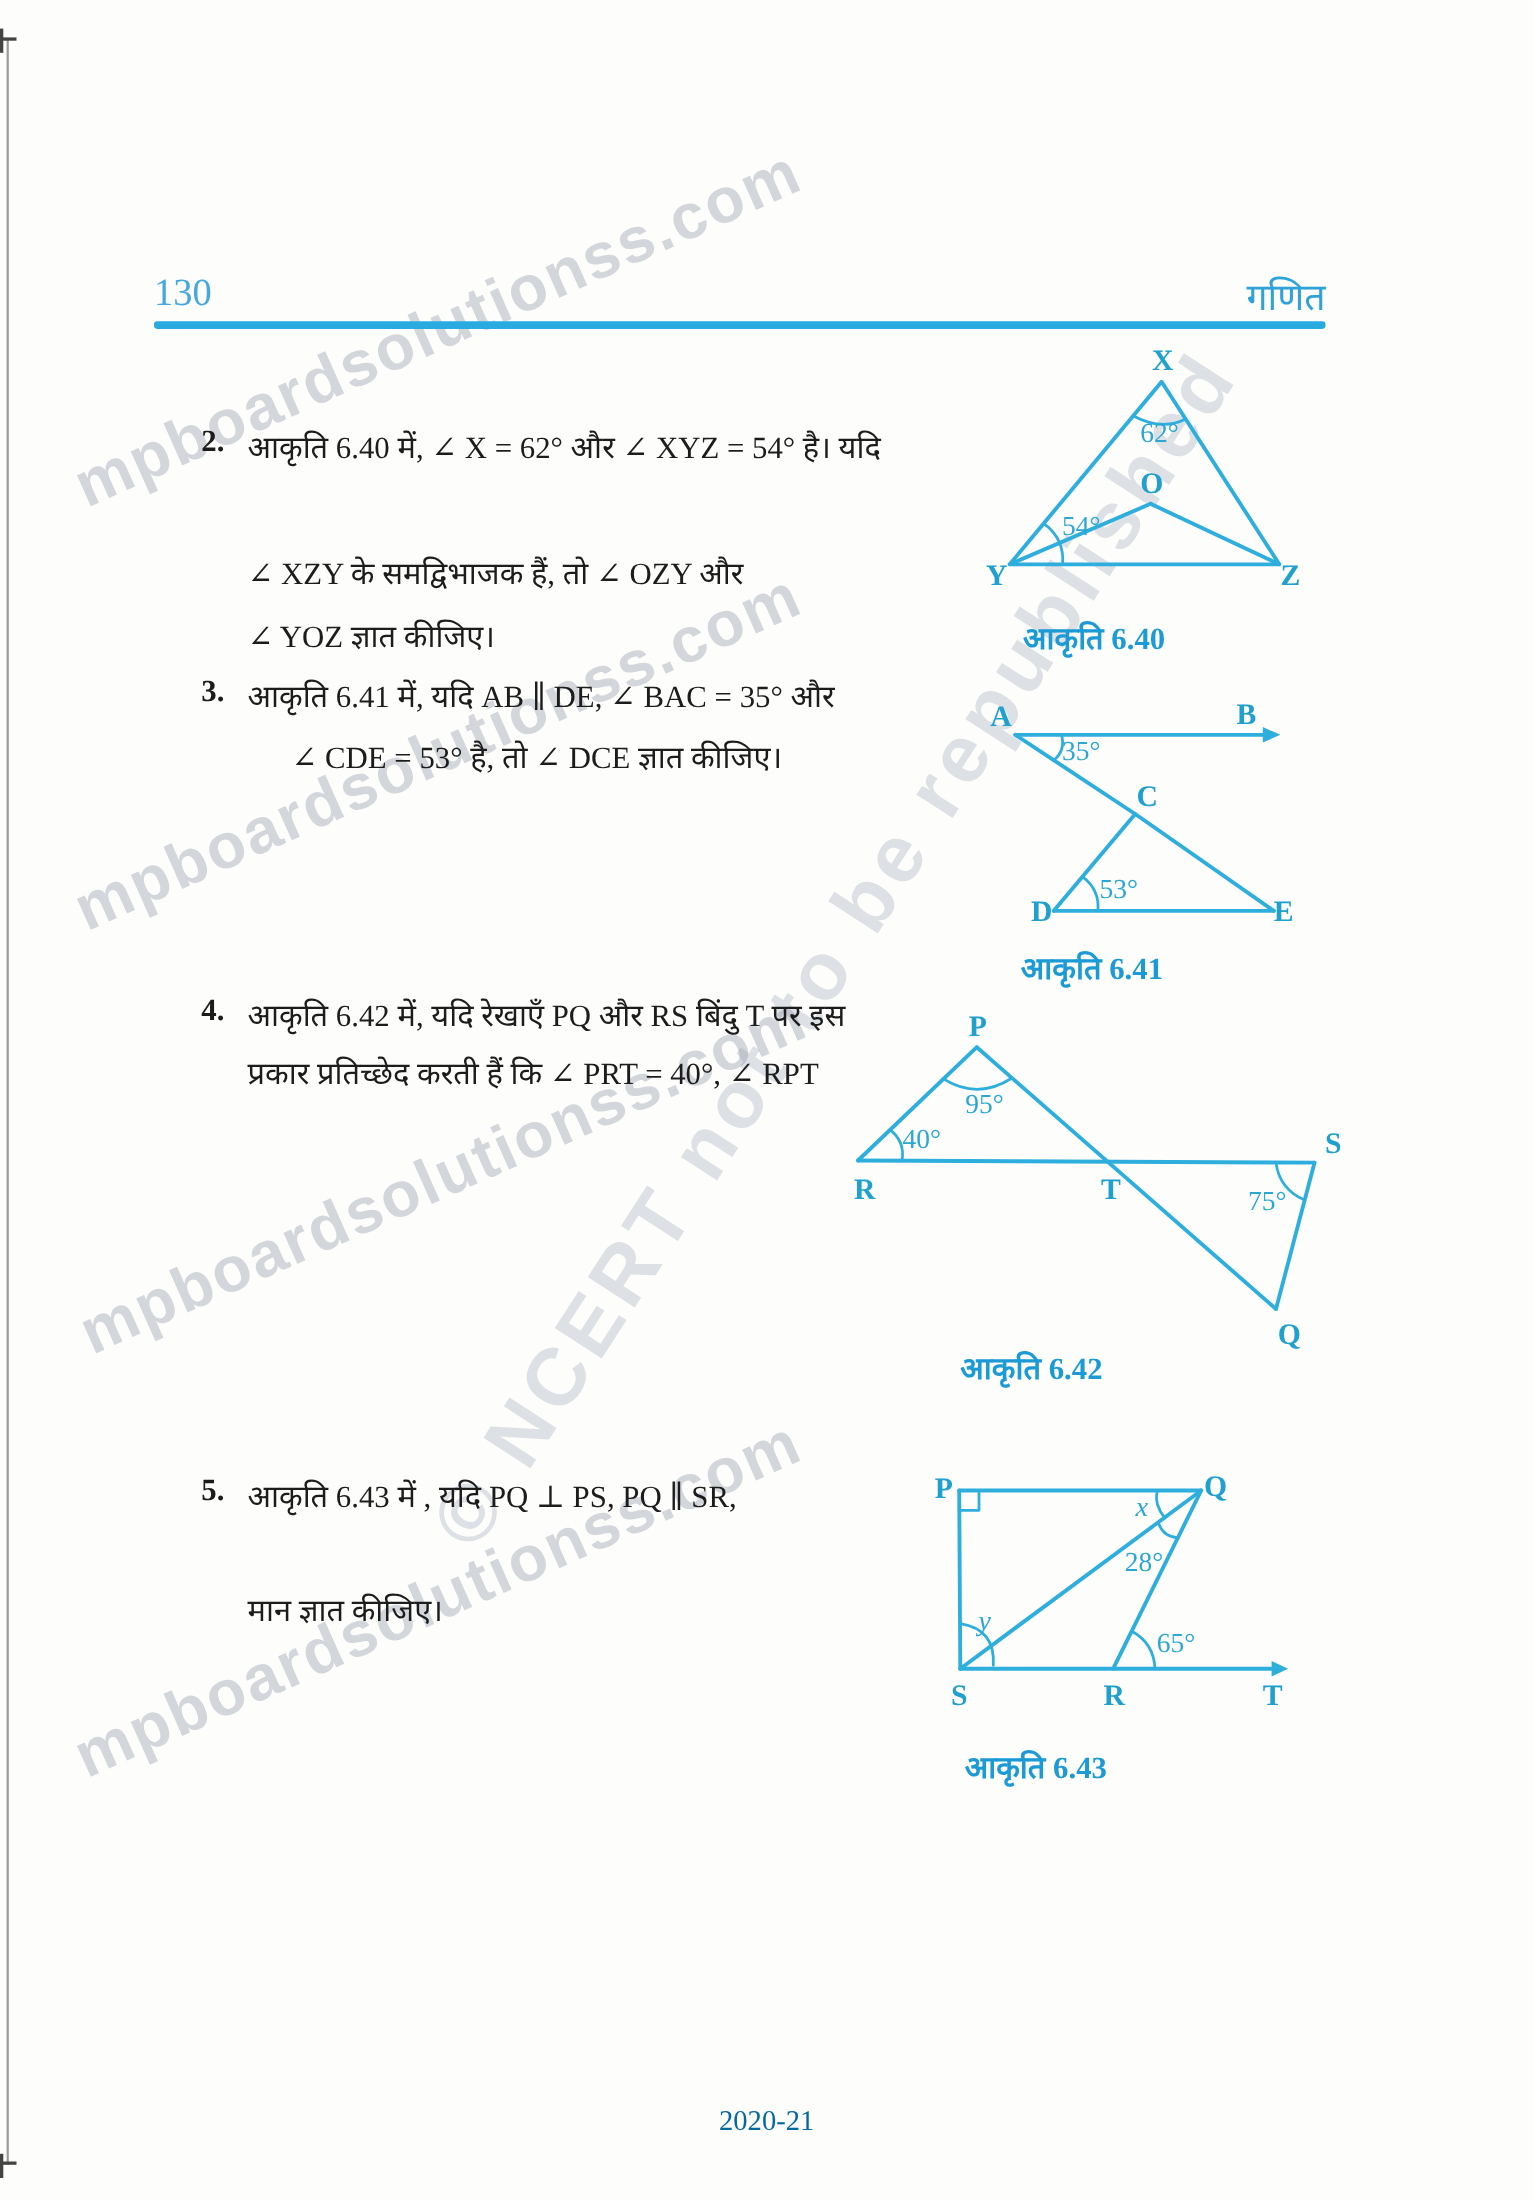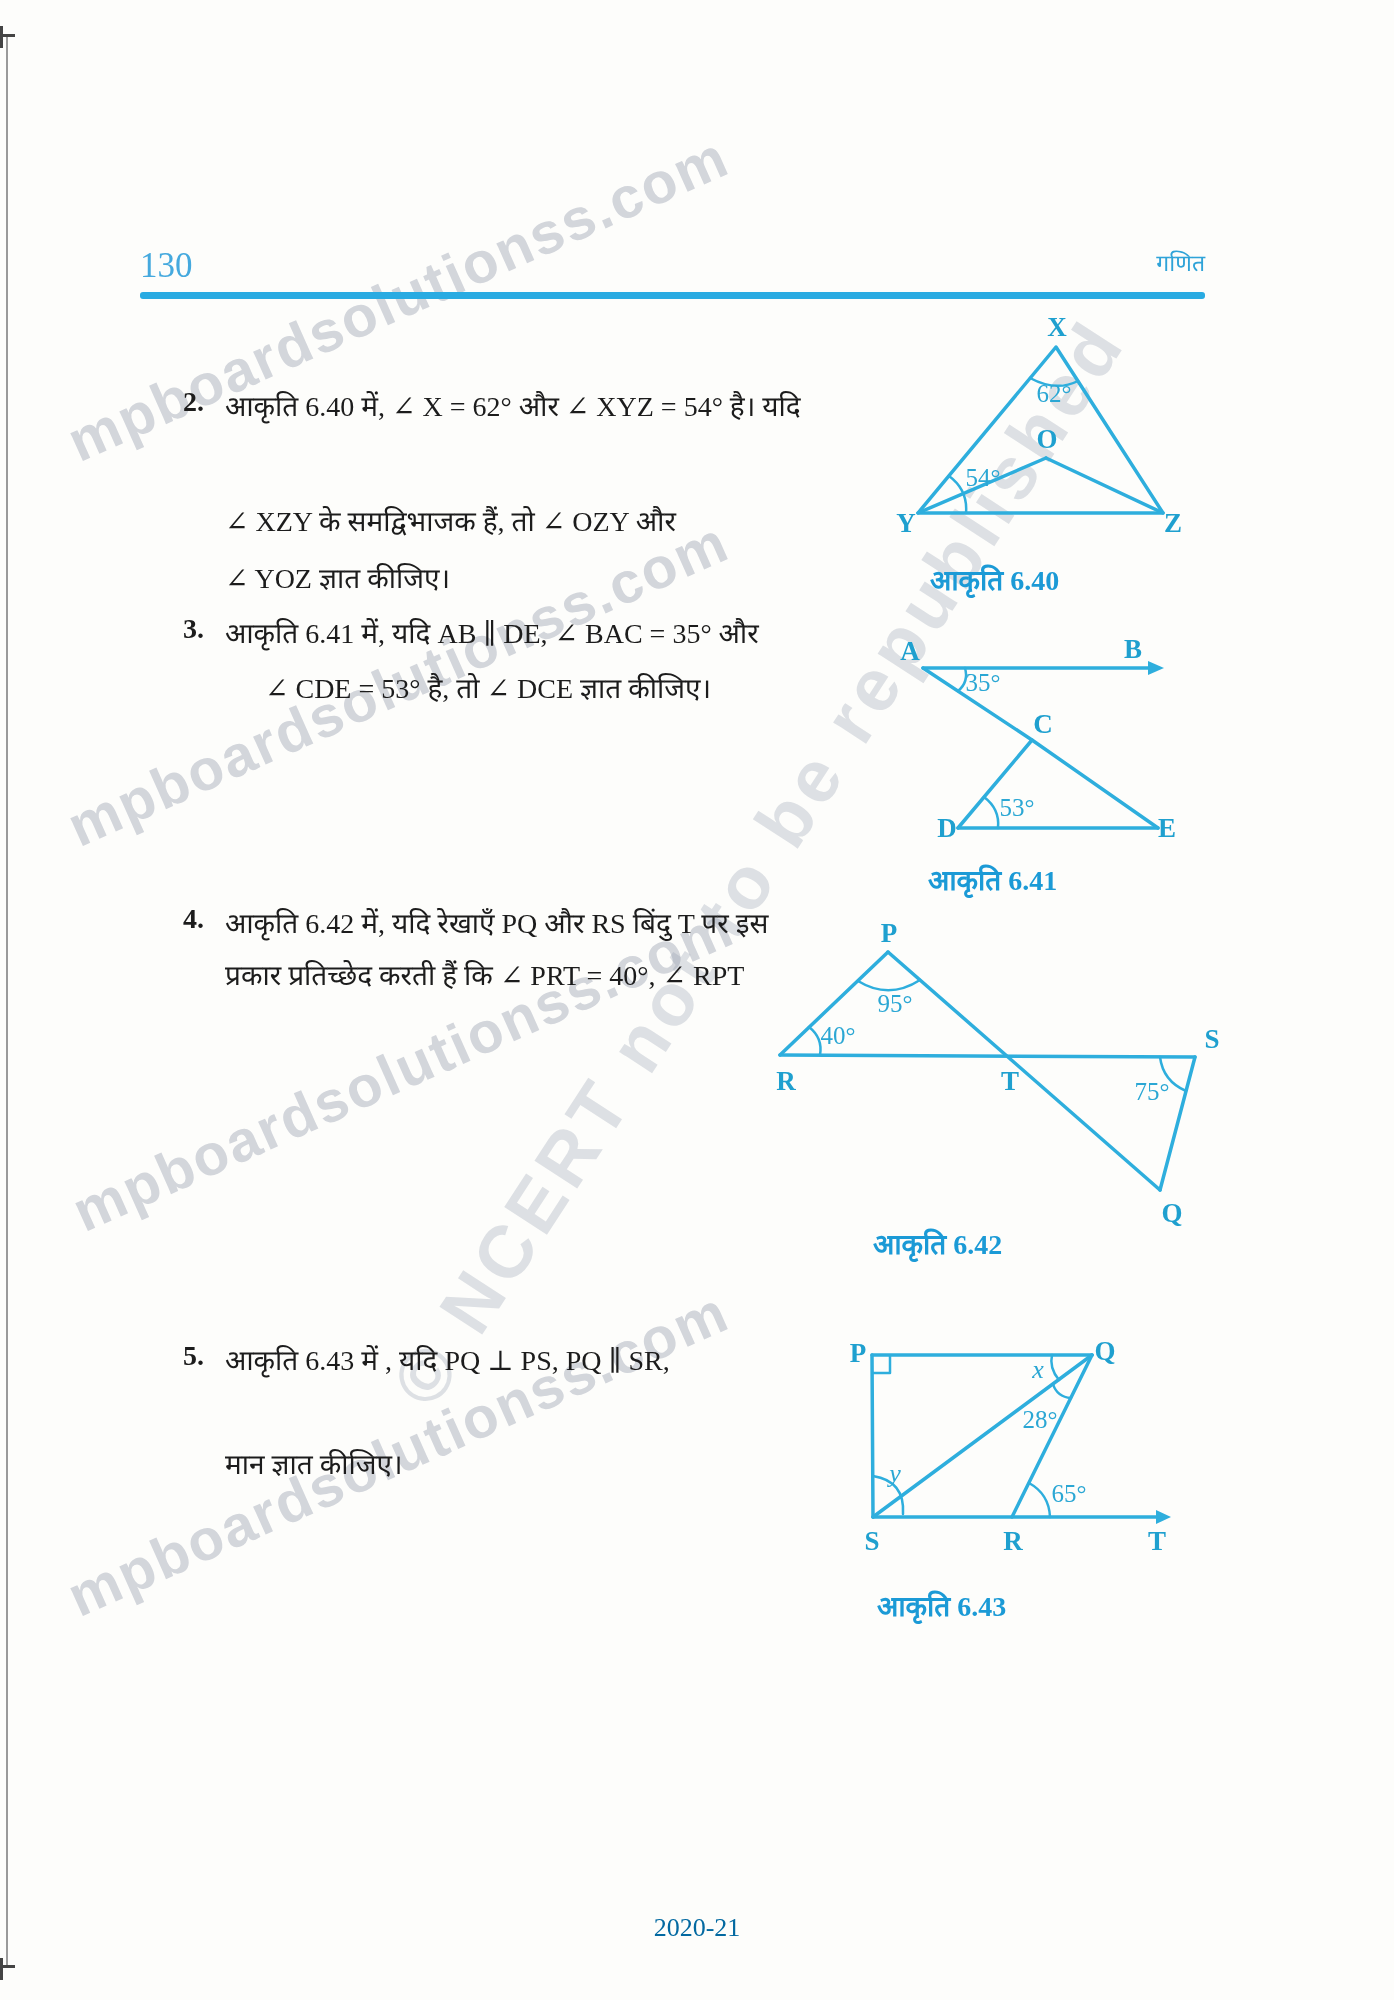--- a/index.html
+++ b/index.html
@@ -9,21 +9,21 @@
   .wm{position:absolute;z-index:1;white-space:nowrap;pointer-events:none;
       font-family:"Liberation Sans","DejaVu Sans",sans-serif;font-weight:bold;
       color:rgba(128,138,158,0.34);font-size:58px;letter-spacing:2px;
       transform:rotate(-24deg);transform-origin:center;}
   .wm-ncert{position:absolute;z-index:1;white-space:nowrap;pointer-events:none;
       font-family:"Liberation Sans","DejaVu Sans",sans-serif;font-weight:bold;
       color:rgba(140,150,168,0.28);font-size:74px;letter-spacing:6px;
       transform:rotate(-57deg);transform-origin:center;}
   
   .pageno{position:absolute;z-index:2;font-size:35px;color:#45a9de;}
-  .headtitle{position:absolute;z-index:2;font-size:23px;color:#2fa3d8;text-align:right;}
+  .headtitle{position:absolute;z-index:2;font-size:34px;color:#2fa3d8;text-align:right;}
   .hrule{position:absolute;z-index:2;background:#29abe2;border-radius:3px;}
   
   .pnum{position:absolute;z-index:2;font-size:28px;font-weight:bold;color:#1c1c1c;}
   .pline{position:absolute;z-index:2;font-size:28px;color:#1c1c1c;white-space:nowrap;}
   
   .caption{position:absolute;z-index:2;font-size:28px;font-weight:bold;color:#1b9ad6;
            text-align:left;width:220px;}
   .figure{position:absolute;z-index:2;}
   .figure svg text{font-family:"Liberation Serif","DejaVu Serif",serif;}
   .vlabel{font-size:27px;font-weight:bold;fill:#1fa0cf;}

